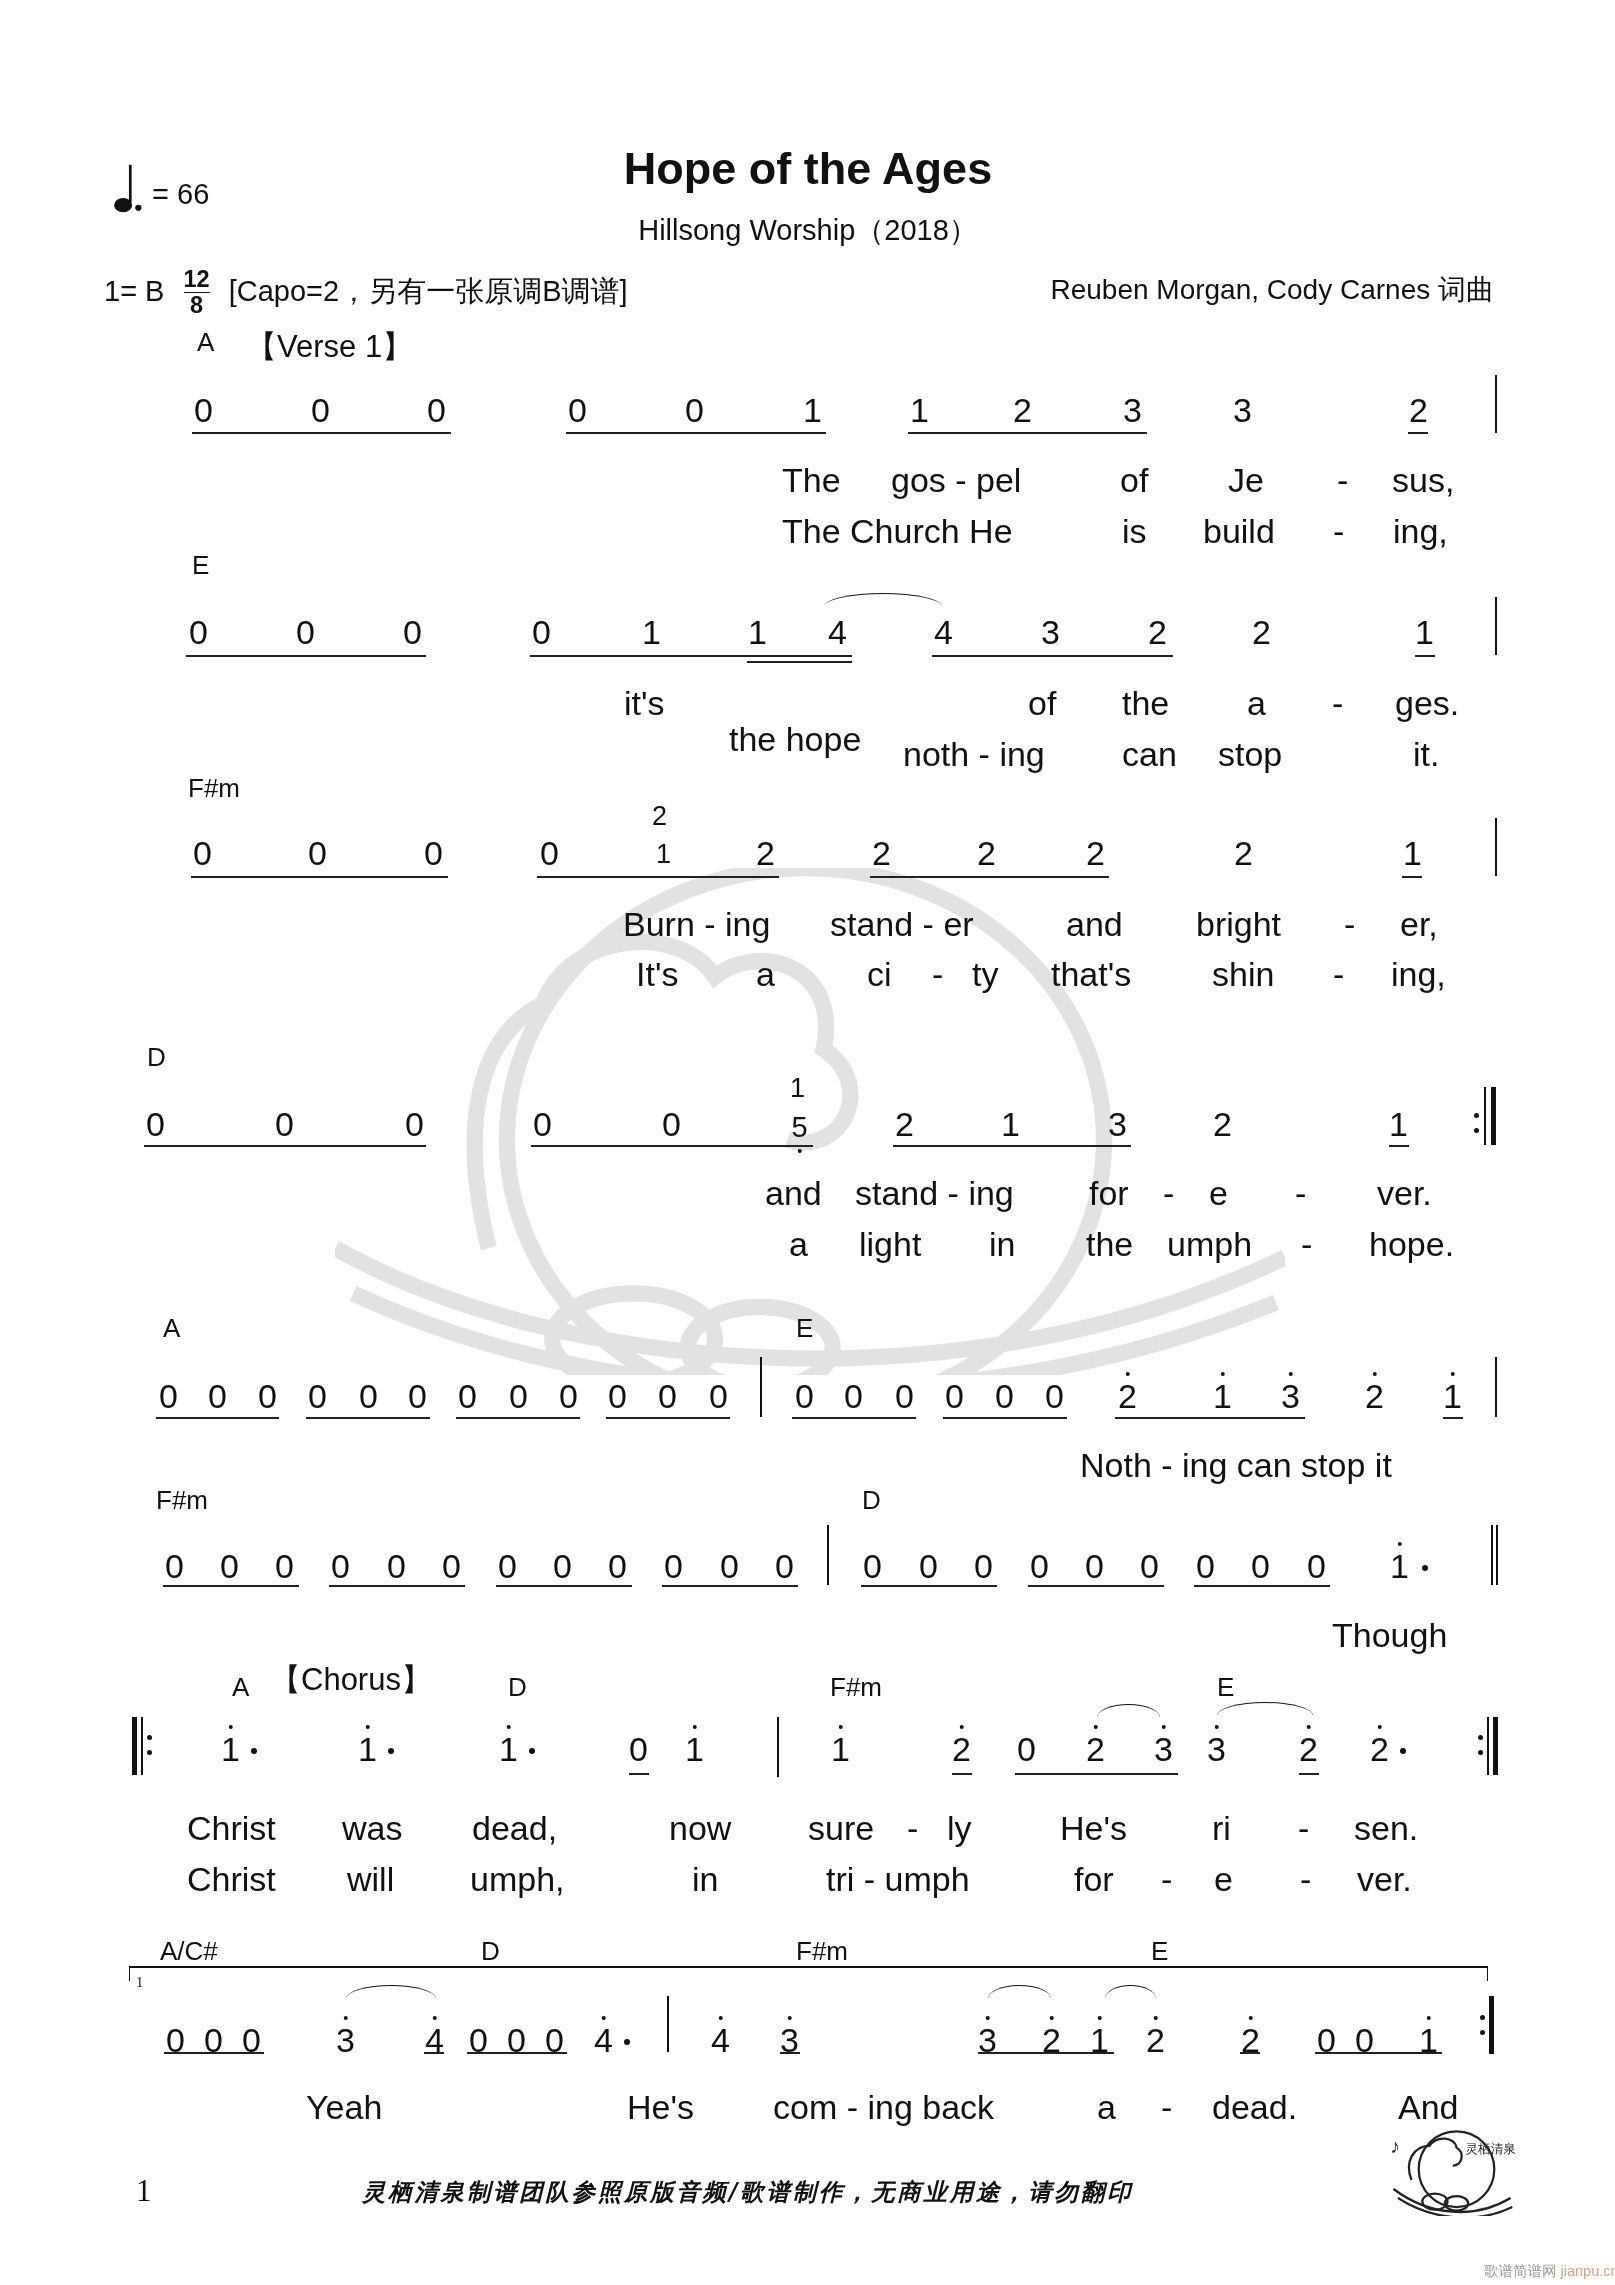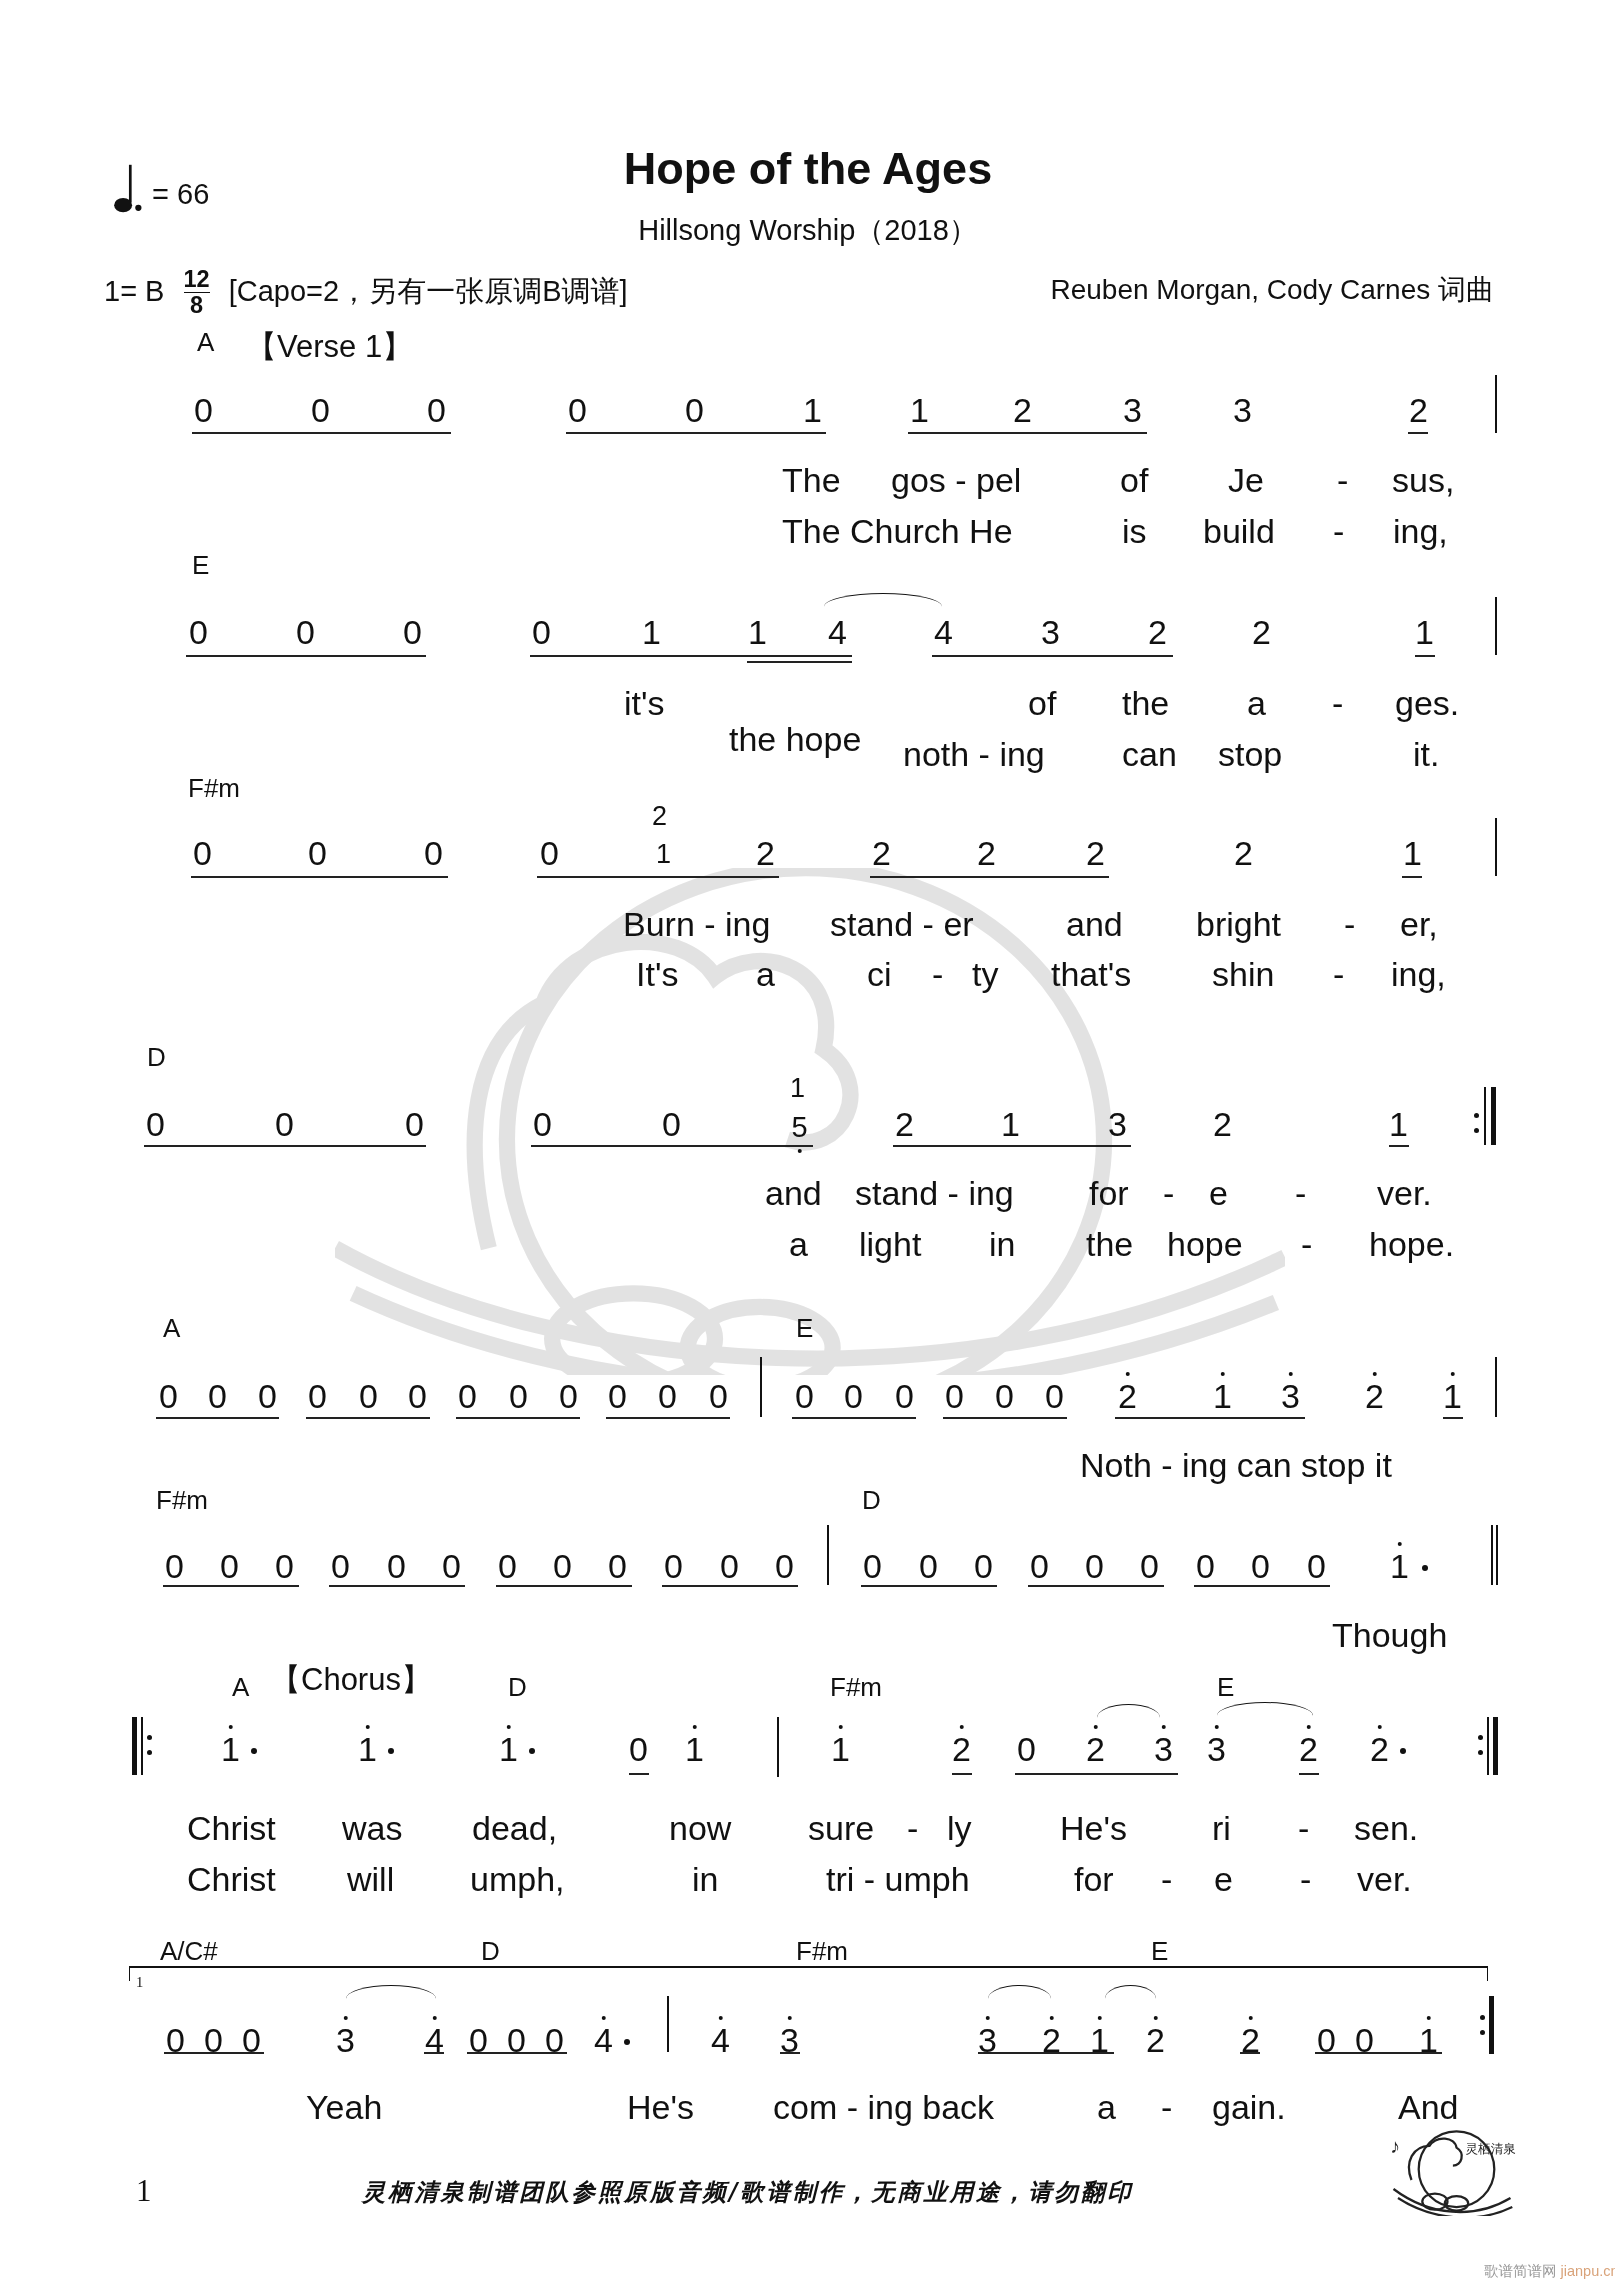--- a/index.html
+++ b/index.html
@@ -201,21 +201,21 @@
 <span class="lyric" style="left:855px;top:1174px">stand - ing</span>
 <span class="lyric" style="left:1089px;top:1174px">for</span>
 <span class="lyric" style="left:1163px;top:1174px">-</span>
 <span class="lyric" style="left:1209px;top:1174px">e</span>
 <span class="lyric" style="left:1295px;top:1174px">-</span>
 <span class="lyric" style="left:1377px;top:1174px">ver.</span>
 <span class="lyric" style="left:789px;top:1225px">a</span>
 <span class="lyric" style="left:859px;top:1225px">light</span>
 <span class="lyric" style="left:989px;top:1225px">in</span>
 <span class="lyric" style="left:1086px;top:1225px">the</span>
-<span class="lyric" style="left:1167px;top:1225px">hope</span>
+<span class="lyric" style="left:1167px;top:1225px">umph</span>
 <span class="lyric" style="left:1301px;top:1225px">-</span>
 <span class="lyric" style="left:1369px;top:1225px">hope.</span>
 
 <div class="abs chord" style="left:163px;top:1313px">A</div>
 <div class="abs chord" style="left:796px;top:1313px">E</div>
 <div>
   <span class="note" style="left:155px;top:1377px">0</span>
   <span class="note" style="left:204px;top:1377px">0</span>
   <span class="note" style="left:254px;top:1377px">0</span>
   <div class="uline" style="left:156px;top:1417px;width:123px"></div>
@@ -389,21 +389,21 @@
   <span class="note" style="left:1415px;top:2021px"><span>1</span><span class="dot-above"></span></span>
   <div class="uline" style="left:1315px;top:2052px;width:127px"></div>
   <div class="rep-dots" style="left:1480px;top:2015px;height:22px"></div>
   <div class="bar-thick" style="left:1489px;top:1996px;height:58px"></div>
 </div>
 <span class="lyric" style="left:306px;top:2088px">Yeah</span>
 <span class="lyric" style="left:627px;top:2088px">He's</span>
 <span class="lyric" style="left:773px;top:2088px">com - ing back</span>
 <span class="lyric" style="left:1097px;top:2088px">a</span>
 <span class="lyric" style="left:1161px;top:2088px">-</span>
-<span class="lyric" style="left:1212px;top:2088px">gain.</span>
+<span class="lyric" style="left:1212px;top:2088px">dead.</span>
 <span class="lyric" style="left:1398px;top:2088px">And</span>
 
 <div class="abs page-num">1</div>
 <div class="abs footer-note">灵栖清泉制谱团队参照原版音频/歌谱制作，无商业用途，请勿翻印</div>
 <svg class="logo" viewBox="0 0 180 100">
   <g fill="none" stroke="#222" stroke-width="2.5">
     <circle cx="110" cy="48" r="42"></circle>
     <path d="M60 60 C52 40 62 22 80 22 C88 10 108 12 110 24 C120 30 116 44 106 44"></path>
     <ellipse cx="86" cy="84" rx="14" ry="9"></ellipse>
     <ellipse cx="110" cy="86" rx="13" ry="8"></ellipse>

